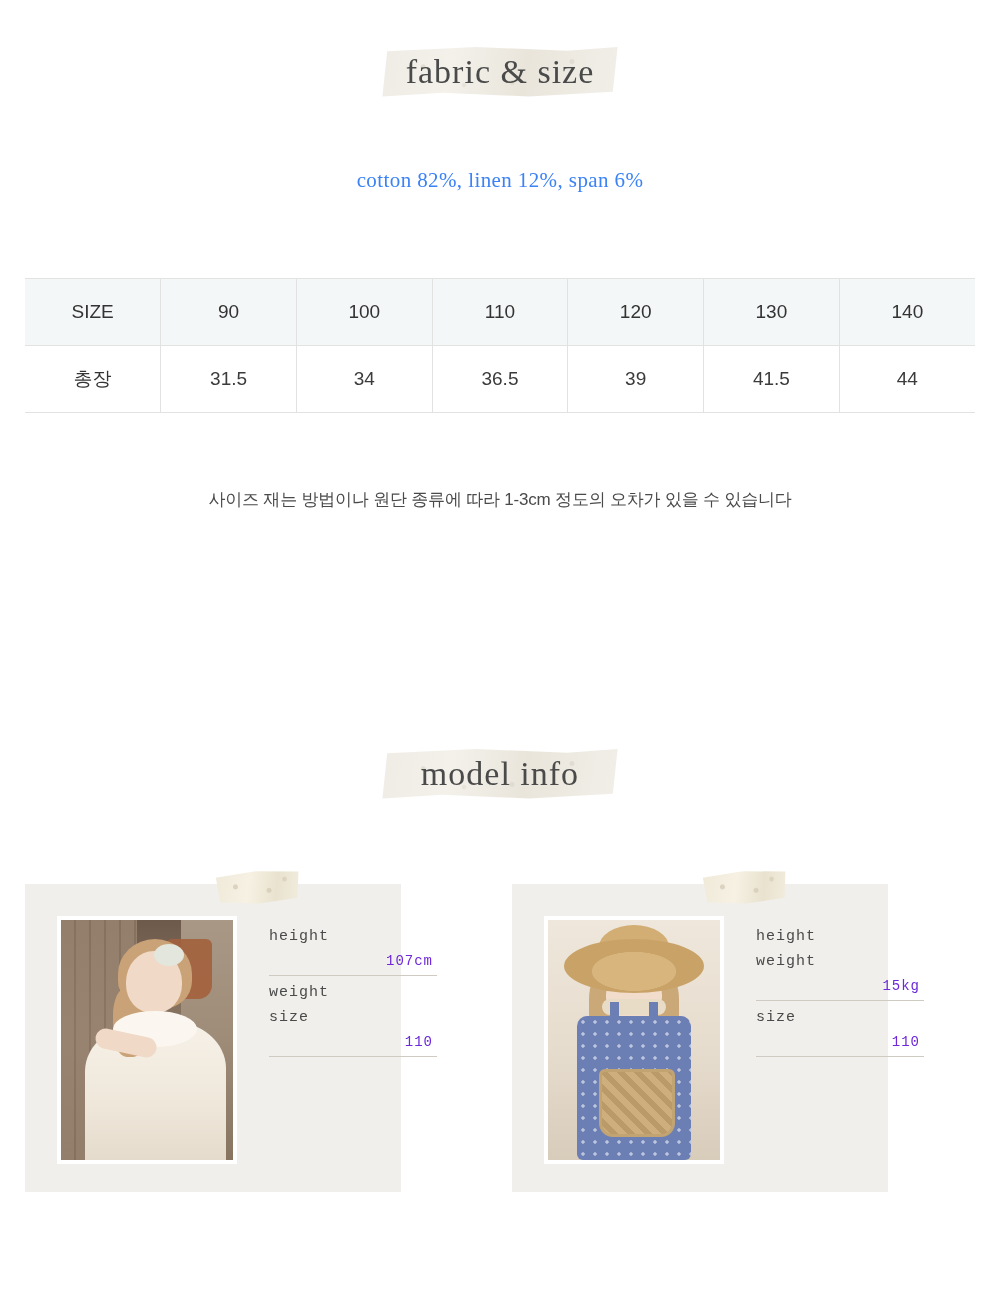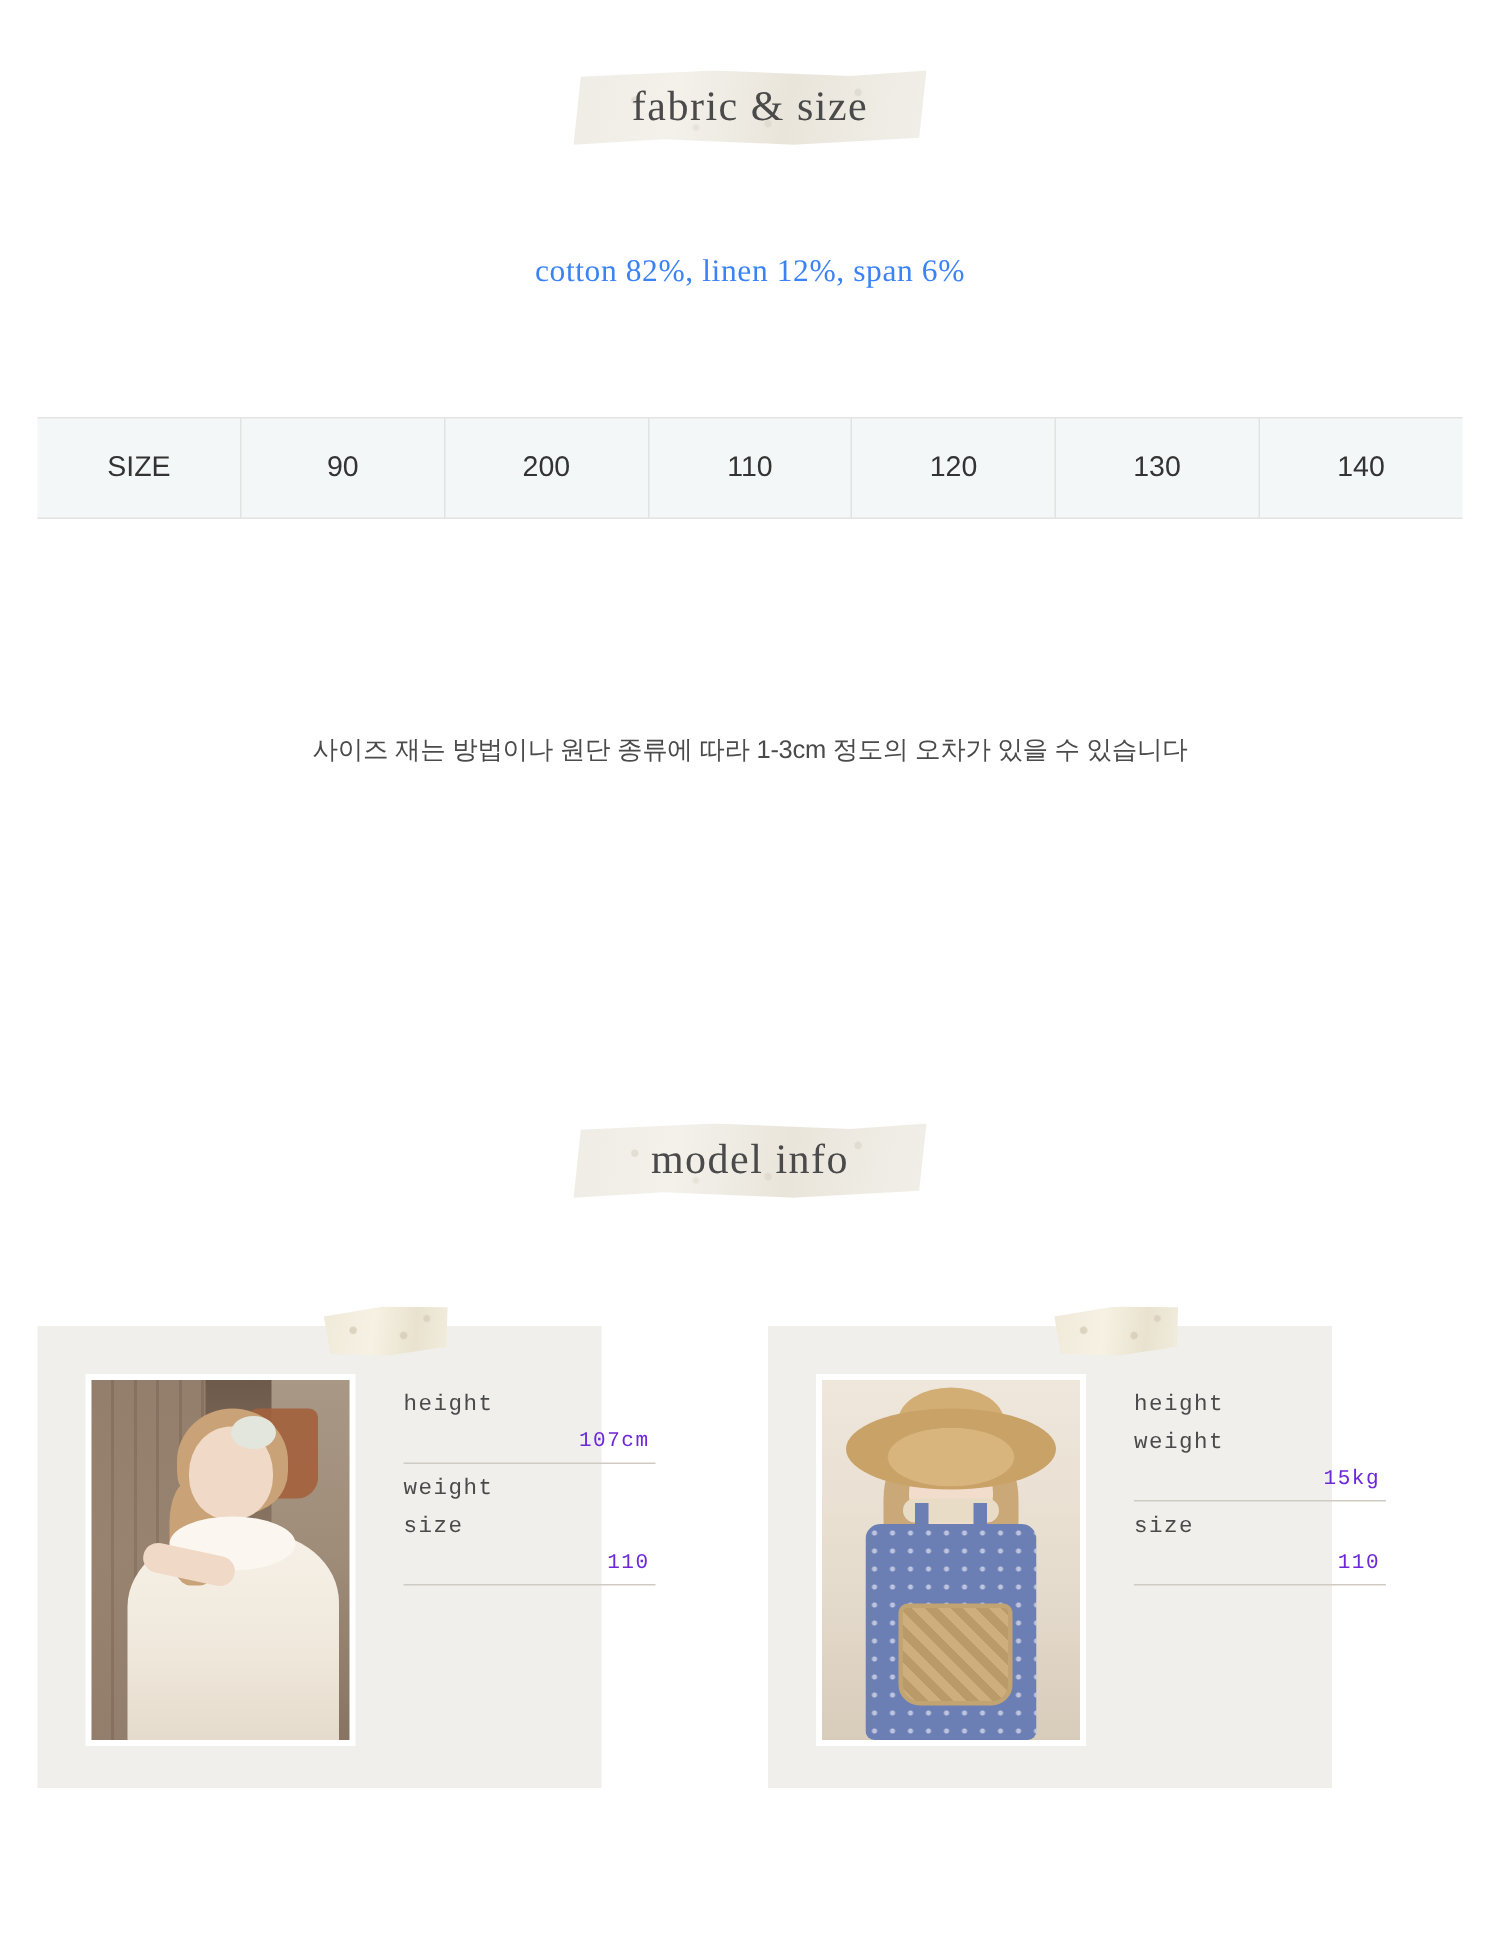--- a/index.html
+++ b/index.html
@@ -41,21 +41,21 @@
       radial-gradient(circle at 18% 40%, rgba(205,198,183,0.45) 0 2px, transparent 3px),
       radial-gradient(circle at 55% 70%, rgba(205,198,183,0.35) 0 2px, transparent 3px),
       radial-gradient(circle at 80% 30%, rgba(205,198,183,0.4) 0 2px, transparent 3px),
       radial-gradient(circle at 35% 75%, rgba(205,198,183,0.3) 0 1.5px, transparent 3px);
   }
   .tape-heading .tape-text {
     position: relative;
     display: block;
     line-height: 52px;
     font-family: "Liberation Serif", serif;
-    font-size: 28px;
+    font-size: 34px;
     letter-spacing: 1px;
     color: #4a4a4a;
     text-align: center;
   }
 
   #fabric-heading-wrap { position: absolute; left: 380px; top: 46px; }
   #model-heading-wrap  { position: absolute; left: 380px; top: 748px; }
 
   
   .composition {
@@ -281,25 +281,34 @@
   </div>
 </div>
 
 <div class="composition">cotton 82%, linen 12%, span 6%</div>
 
 <table class="size-table">
   <tbody>
     <tr>
       <td class="head-cell">SIZE</td>
       <td class="head-cell">90</td>
-      <td class="head-cell">200</td>
+      <td class="head-cell">100</td>
       <td class="head-cell">110</td>
       <td class="head-cell">120</td>
       <td class="head-cell">130</td>
       <td class="head-cell">140</td>
+    </tr>
+    <tr>
+      <td class="row-label">총장</td>
+      <td>31.5</td>
+      <td>34</td>
+      <td>36.5</td>
+      <td>39</td>
+      <td>41.5</td>
+      <td>44</td>
     </tr>
   </tbody>
 </table>
 
 <div class="table-note">사이즈 재는 방법이나 원단 종류에 따라 1-3cm 정도의 오차가 있을 수 있습니다</div>
 
 <div id="model-heading-wrap">
   <div class="tape-heading">
     <div class="tape-bg"></div>
     <span class="tape-text">model info</span>

